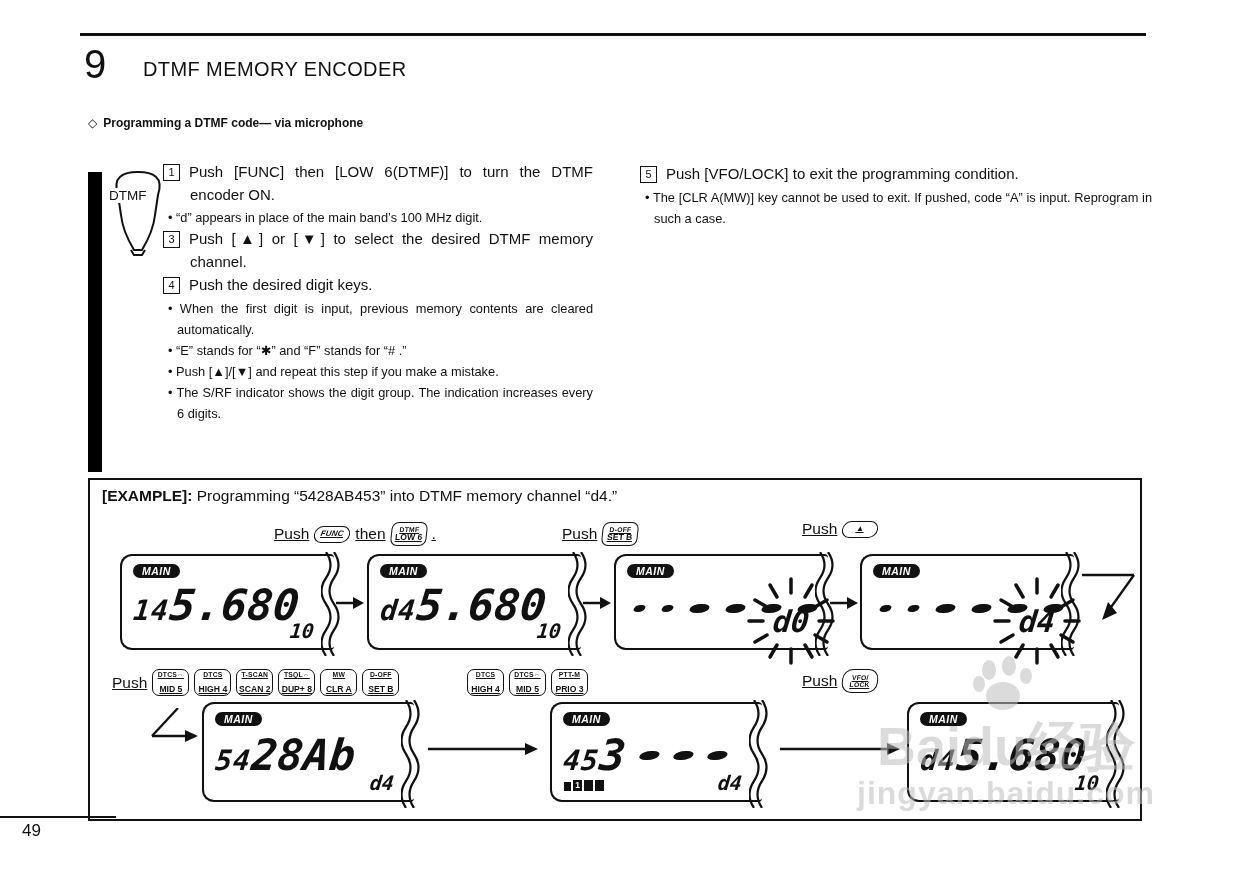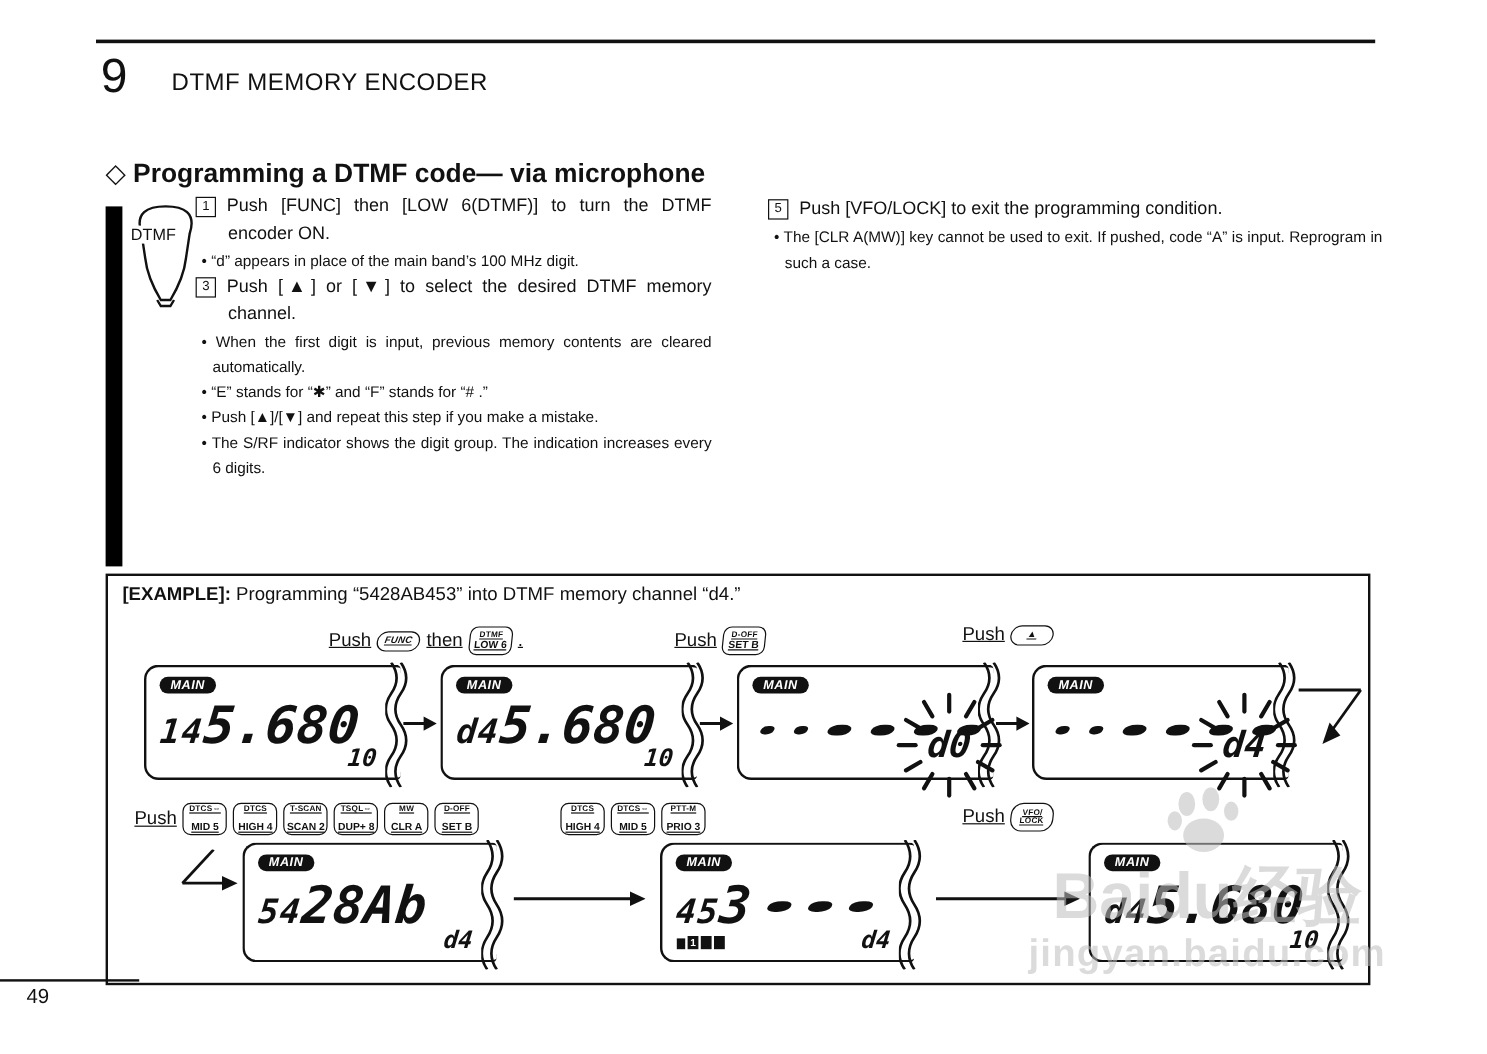--- a/index.html
+++ b/index.html
@@ -3,21 +3,21 @@
 <meta charset="utf-8">
 <style>
   html,body{margin:0;padding:0;background:#fff;}
   #page{position:relative;width:1239px;height:878px;background:#fff;overflow:hidden;
         font-family:"Liberation Sans",sans-serif;color:#111;}
   .abs{position:absolute;}
   
   .top-rule{left:80px;top:33px;width:1066px;height:3px;background:#111;}
   .chap-num{left:84px;top:44px;font-size:40px;font-weight:400;line-height:1;}
   .chap-title{left:143px;top:58px;font-size:20px;letter-spacing:.4px;}
-  .sec-head{left:88px;top:132px;font-size:22px;font-weight:bold;}
+  .sec-head{left:88px;top:116px;font-size:12px;font-weight:bold;}
   .sec-head .dia{font-weight:400;margin-right:6px;}
   
   .blackbar{left:88px;top:172px;width:14px;height:300px;background:#000;}
   .mic{left:106px;top:168px;width:64px;height:90px;}
   .mic-label{left:108px;top:188px;font-size:13.5px;background:#fff;padding:0 1px;}
   
   .col-left{left:163px;top:161px;width:430px;}
   .col-right{left:640px;top:163px;width:512px;}
   .step{font-size:15px;line-height:22.5px;text-align:justify;padding-left:27px;text-indent:0;margin:0 0 1px 0;}
   .numbox{display:inline-block;width:15px;height:15px;border:1.2px solid #111;font-size:11px;
@@ -86,20 +86,21 @@
   <svg class="abs mic" viewBox="0 0 64 90" width="64" height="90">
     <path d="M12 27 C6 9 17 4 32 4 C47 4 58 9 52 27 L49 47 C47.5 61 42 72 36 82 L28 82 C22 72 16.5 61 15 47 Z" fill="none" stroke="#111" stroke-width="2"></path>
     <path d="M25 82 L28 87 L36 87 L39 82" fill="none" stroke="#111" stroke-width="2"></path>
   </svg>
   <div class="abs mic-label">DTMF</div>
 
   <div class="abs col-left">
     <p class="step"><span class="numbox">1</span><span>Push [FUNC] then [LOW 6(DTMF)] to turn the DTMF encoder ON.</span></p>
     <p class="bul">• “d” appears in place of the main band’s 100 MHz digit.</p>
     <p class="step"><span class="numbox">3</span><span>Push [▲] or [▼] to select the desired DTMF memory channel.</span></p>
+    <p class="step"><span class="numbox">4</span><span>Push the desired digit keys.</span></p>
     <p class="bul">• When the first digit is input, previous memory contents are cleared automatically.</p>
     <p class="bul">• “E” stands for “✱” and “F” stands for “# .”</p>
     <p class="bul">• Push [▲]/[▼] and repeat this step if you make a mistake.</p>
     <p class="bul">• The S/RF indicator shows the digit group. The indication increases every 6 digits.</p>
   </div>
 
   <div class="abs col-right">
     <p class="step"><span class="numbox">5</span><span>Push [VFO/LOCK] to exit the programming condition.</span></p>
     <p class="bul">• The [CLR A(MW)] key cannot be used to exit. If pushed, code “A” is input. Reprogram in such a case.</p>
   </div>

